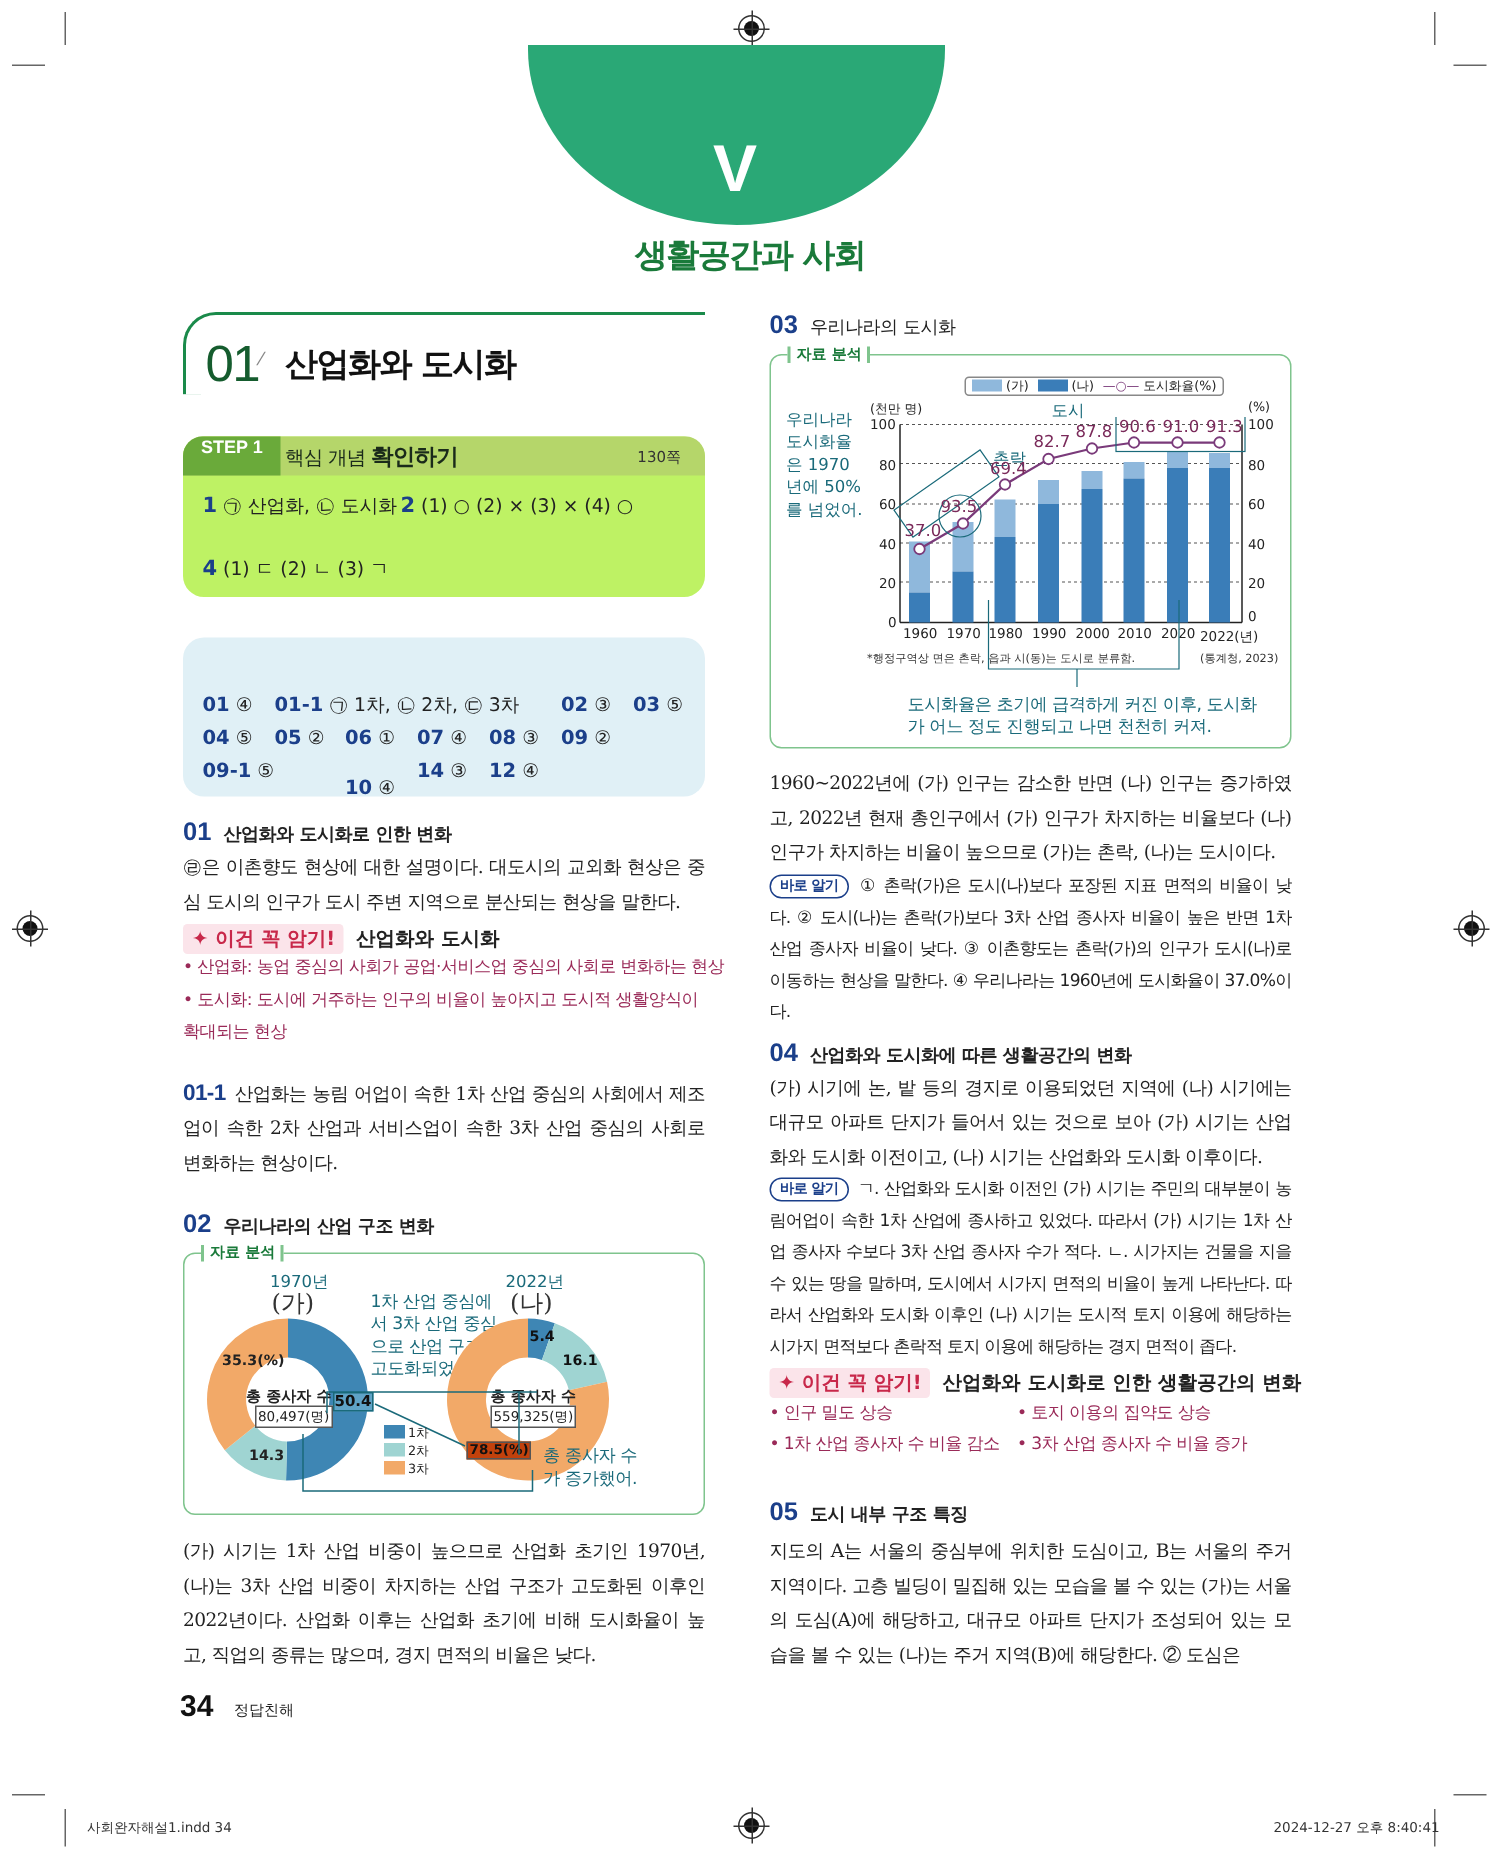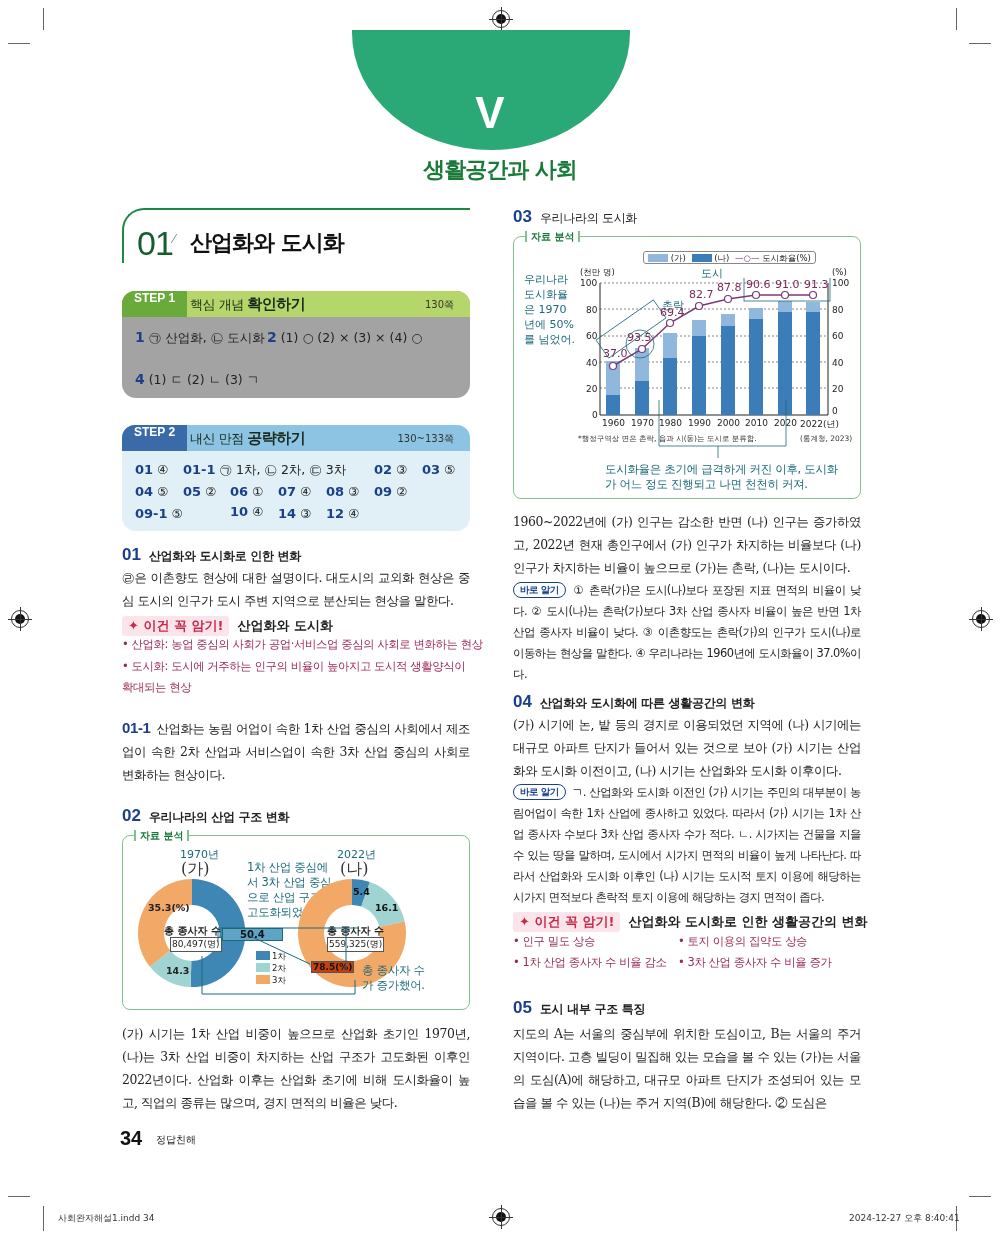--- a/index.html
+++ b/index.html
@@ -95,21 +95,21 @@
 
 <div class="chapter-blob"></div>
 <div class="chapter-num">V</div>
 <div class="chapter-title">생활공간과 사회</div>
 
 <div class="sec-frame"></div>
 <div class="sec-num">01</div>
 <div class="sec-slash">⁄</div>
 <div class="sec-title">산업화와 도시화</div>
 
-<div class="step-box" style="left:122px;top:291px;width:348px;height:107px;background:#a3a3a3;">
+<div class="step-box" style="left:122px;top:291px;width:348px;height:107px;background:#bef264;">
   <div class="step-head" style="background:#b5d66a;">
     <div class="step-tag" style="background:#6aaa3a;">STEP 1</div>
     <div class="step-title" style="left:68px;">
       <span>핵심 개념</span>
       <b>확인하기</b>
     </div>
     <div class="step-page">130쪽</div>
   </div>
   <div class="step-line" style="left:13px;top:38px;">
     <span class="n">1</span>
@@ -119,40 +119,32 @@
     <span class="n">2</span>
     <span>(1) ○ (2) × (3) × (4) ○</span>
   </div>
   <div class="step-line" style="left:13px;top:80px;">
     <span class="n">4</span>
     <span>(1) ㄷ (2) ㄴ (3) ㄱ</span>
   </div>
 </div>
 
 <div class="step-box" style="left:122px;top:425px;width:348px;height:106px;background:#e0f0f6;">
-  <div class="step-head" style="background:#8dc4e4;">
-    <div class="step-tag" style="background:#3a6aa8;">STEP 2</div>
-    <div class="step-title" style="left:68px;">
-      <span>내신 만점</span>
-      <b>공략하기</b>
-    </div>
-    <div class="step-page">130~133쪽</div>
-  </div>
   <div class="ans" style="left:13px;top:37px;"><span class="n">01</span><span>④</span></div>
   <div class="ans" style="left:61px;top:37px;"><span class="n">01-1</span><span>㉠ 1차, ㉡ 2차, ㉢ 3차</span></div>
   <div class="ans" style="left:252px;top:37px;"><span class="n">02</span><span>③</span></div>
   <div class="ans" style="left:300px;top:37px;"><span class="n">03</span><span>⑤</span></div>
   <div class="ans" style="left:13px;top:59px;"><span class="n">04</span><span>⑤</span></div>
   <div class="ans" style="left:61px;top:59px;"><span class="n">05</span><span>②</span></div>
   <div class="ans" style="left:108px;top:59px;"><span class="n">06</span><span>①</span></div>
   <div class="ans" style="left:156px;top:59px;"><span class="n">07</span><span>④</span></div>
   <div class="ans" style="left:204px;top:59px;"><span class="n">08</span><span>③</span></div>
   <div class="ans" style="left:252px;top:59px;"><span class="n">09</span><span>②</span></div>
   <div class="ans" style="left:13px;top:81px;"><span class="n">09-1</span><span>⑤</span></div>
-  <div class="ans" style="left:108px;top:79px;"><span class="n">10</span><span>④</span></div>
+  <div class="ans" style="left:108px;top:92px;"><span class="n">10</span><span>④</span></div>
   <div class="ans" style="left:156px;top:81px;"><span class="n">14</span><span>③</span></div>
   <div class="ans" style="left:204px;top:81px;"><span class="n">12</span><span>④</span></div>
 </div>
 
 <div class="q-head" style="left:122px;top:545px;">
   <span class="num">01</span><span class="tt">산업화와 도시화로 인한 변화</span>
 </div>
 <div class="para" style="left:122px;top:566px;width:348px;">㉣은 이촌향도 현상에 대한 설명이다. 대도시의 교외화 현상은 중심 도시의 인구가 도시 주변 지역으로 분산되는 현상을 말한다.</div>
 <div class="must" style="left:122px;top:616px;">
   <span class="tag">✦ 이건 꼭 암기!</span><span class="tt">산업화와 도시화</span>
@@ -175,21 +167,21 @@
 <svg class="abs" style="left:136px;top:877px;" width="112" height="112" viewBox="-56 -56 112 112">
 
   <path d="M0,-54 A54,54 0 1,1 -1.3,54 L-0.7,28 A28,28 0 1,0 0,-28 Z" fill="#3e86b4"></path>
 
   <path d="M-1.3,54 A54,54 0 0,1 -42.1,33.8 L-21.8,17.5 A28,28 0 0,0 -0.7,28 Z" fill="#9fd4d2"></path>
 
   <path d="M-42.1,33.8 A54,54 0 0,1 0,-54 L0,-28 A28,28 0 0,0 -21.8,17.5 Z" fill="#f2a968"></path>
 </svg>
 <div class="abs" style="left:148px;top:902px;font-size:9.5px;font-weight:bold;color:#222;">35.3(%)</div>
 <div class="abs" style="left:166px;top:965px;font-size:9.5px;font-weight:bold;color:#222;">14.3</div>
-<div class="abs" style="left:222px;top:928px;font-size:10px;font-weight:bold;color:#111;border:1px solid #1a6a7a;padding:0 17px;background:#5fa3c7;">50.4</div>
+<div class="abs" style="left:222px;top:928px;font-size:10px;font-weight:bold;color:#111;border:1px solid #1a6a7a;padding:0 0;background:#5fa3c7;">50.4</div>
 <div class="abs" style="left:164px;top:924px;font-size:10px;font-weight:bold;color:#222;">총 종사자 수</div>
 <div class="abs" style="left:170px;top:937px;font-size:9px;color:#222;border:1px solid #555;padding:0 1px;background:#fff;">80,497(명)</div>
 
 <div class="ann" style="left:247px;top:860px;width:86px;">1차 산업 중심에서 3차 산업 중심으로 산업 구조가 고도화되었어.</div>
 
 <div class="abs" style="left:337px;top:847px;font-size:11px;color:#1a6a7a;">2022년</div>
 <div class="abs serif" style="left:340px;top:859px;font-size:16px;color:#333;">(나)</div>
 <svg class="abs" style="left:296px;top:877px;" width="112" height="112" viewBox="-56 -56 112 112">
 
   <path d="M0,-54 A54,54 0 0,1 17.9,-50.9 L9.3,-26.4 A28,28 0 0,0 0,-28 Z" fill="#3e86b4"></path>

